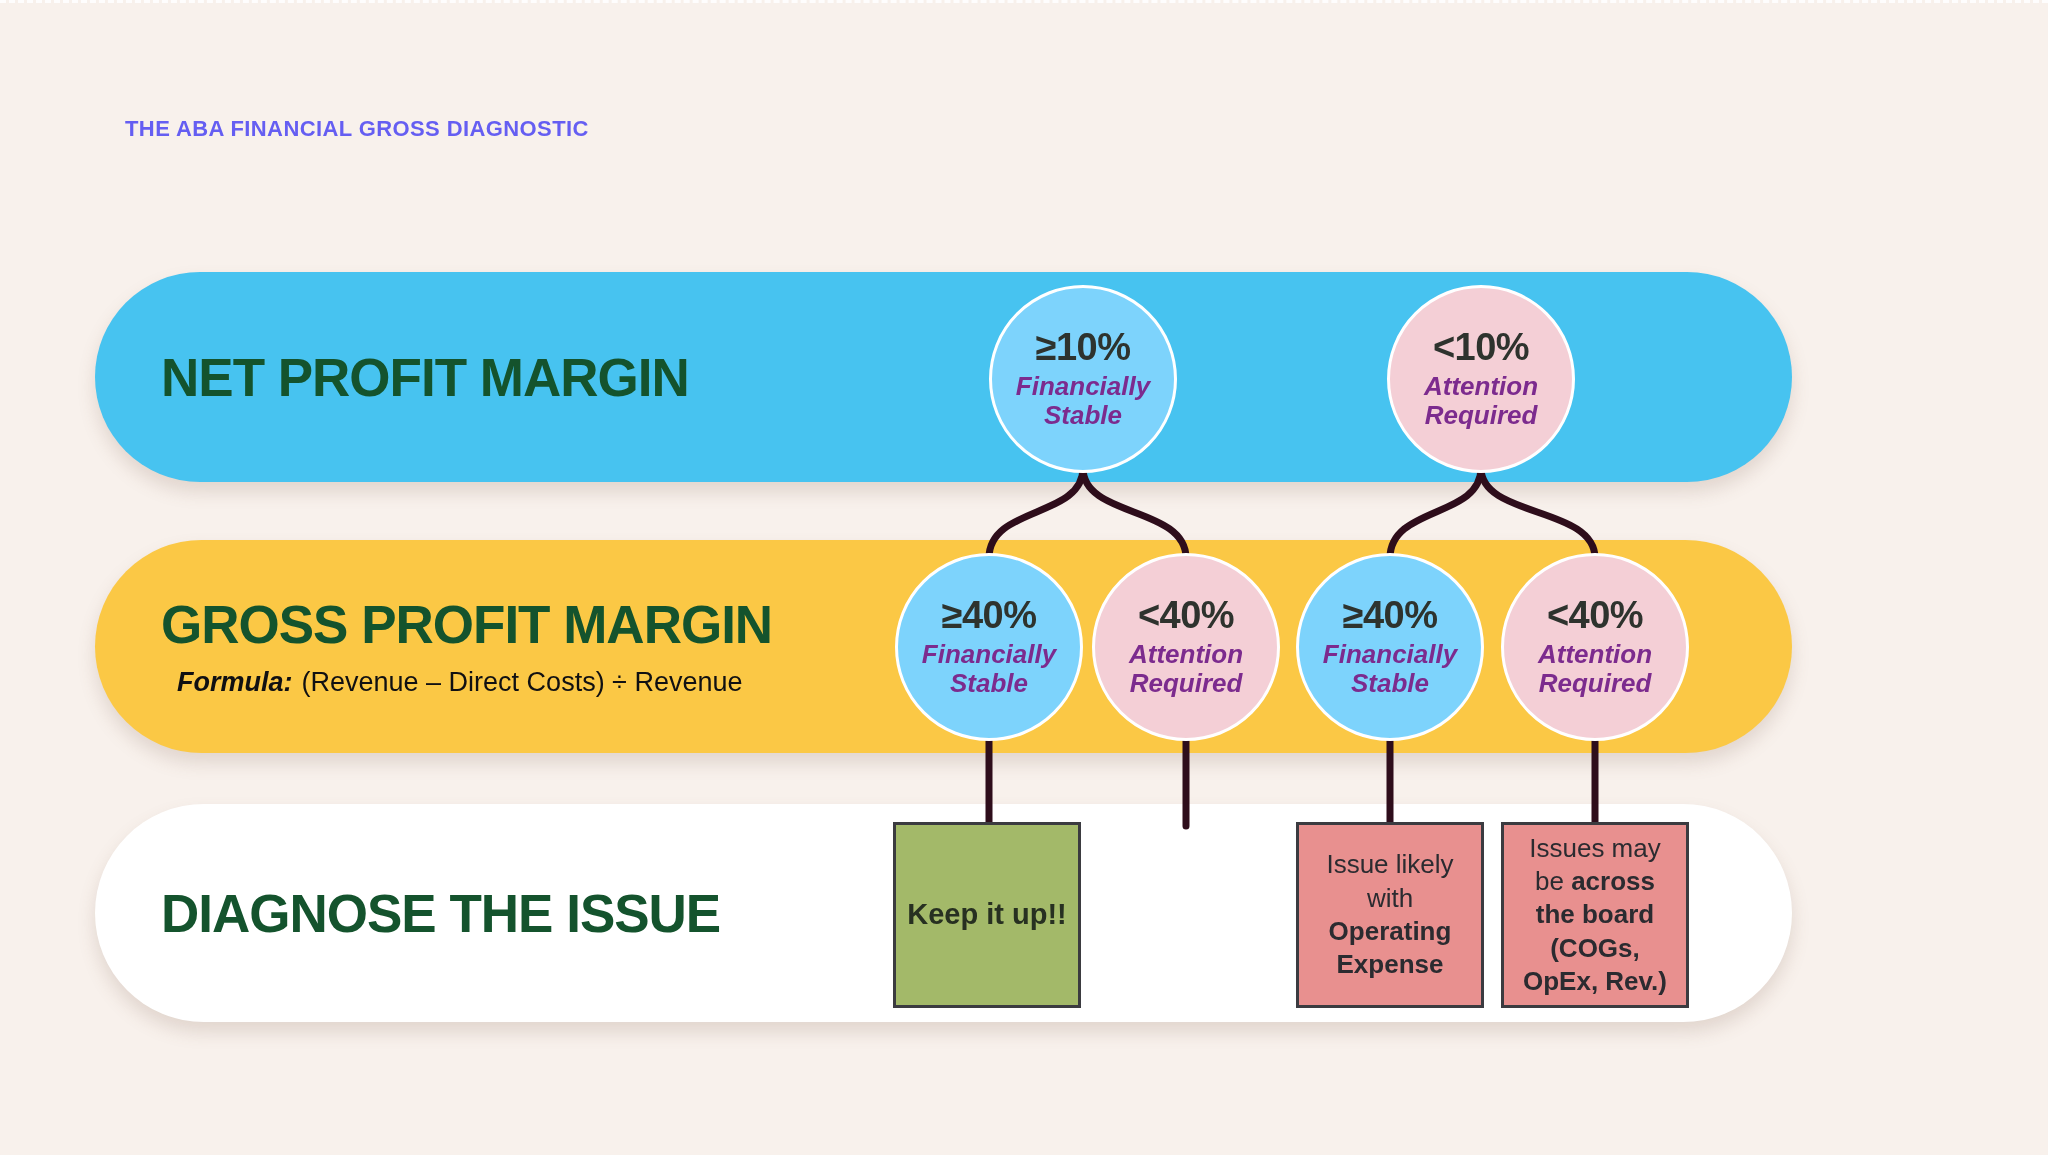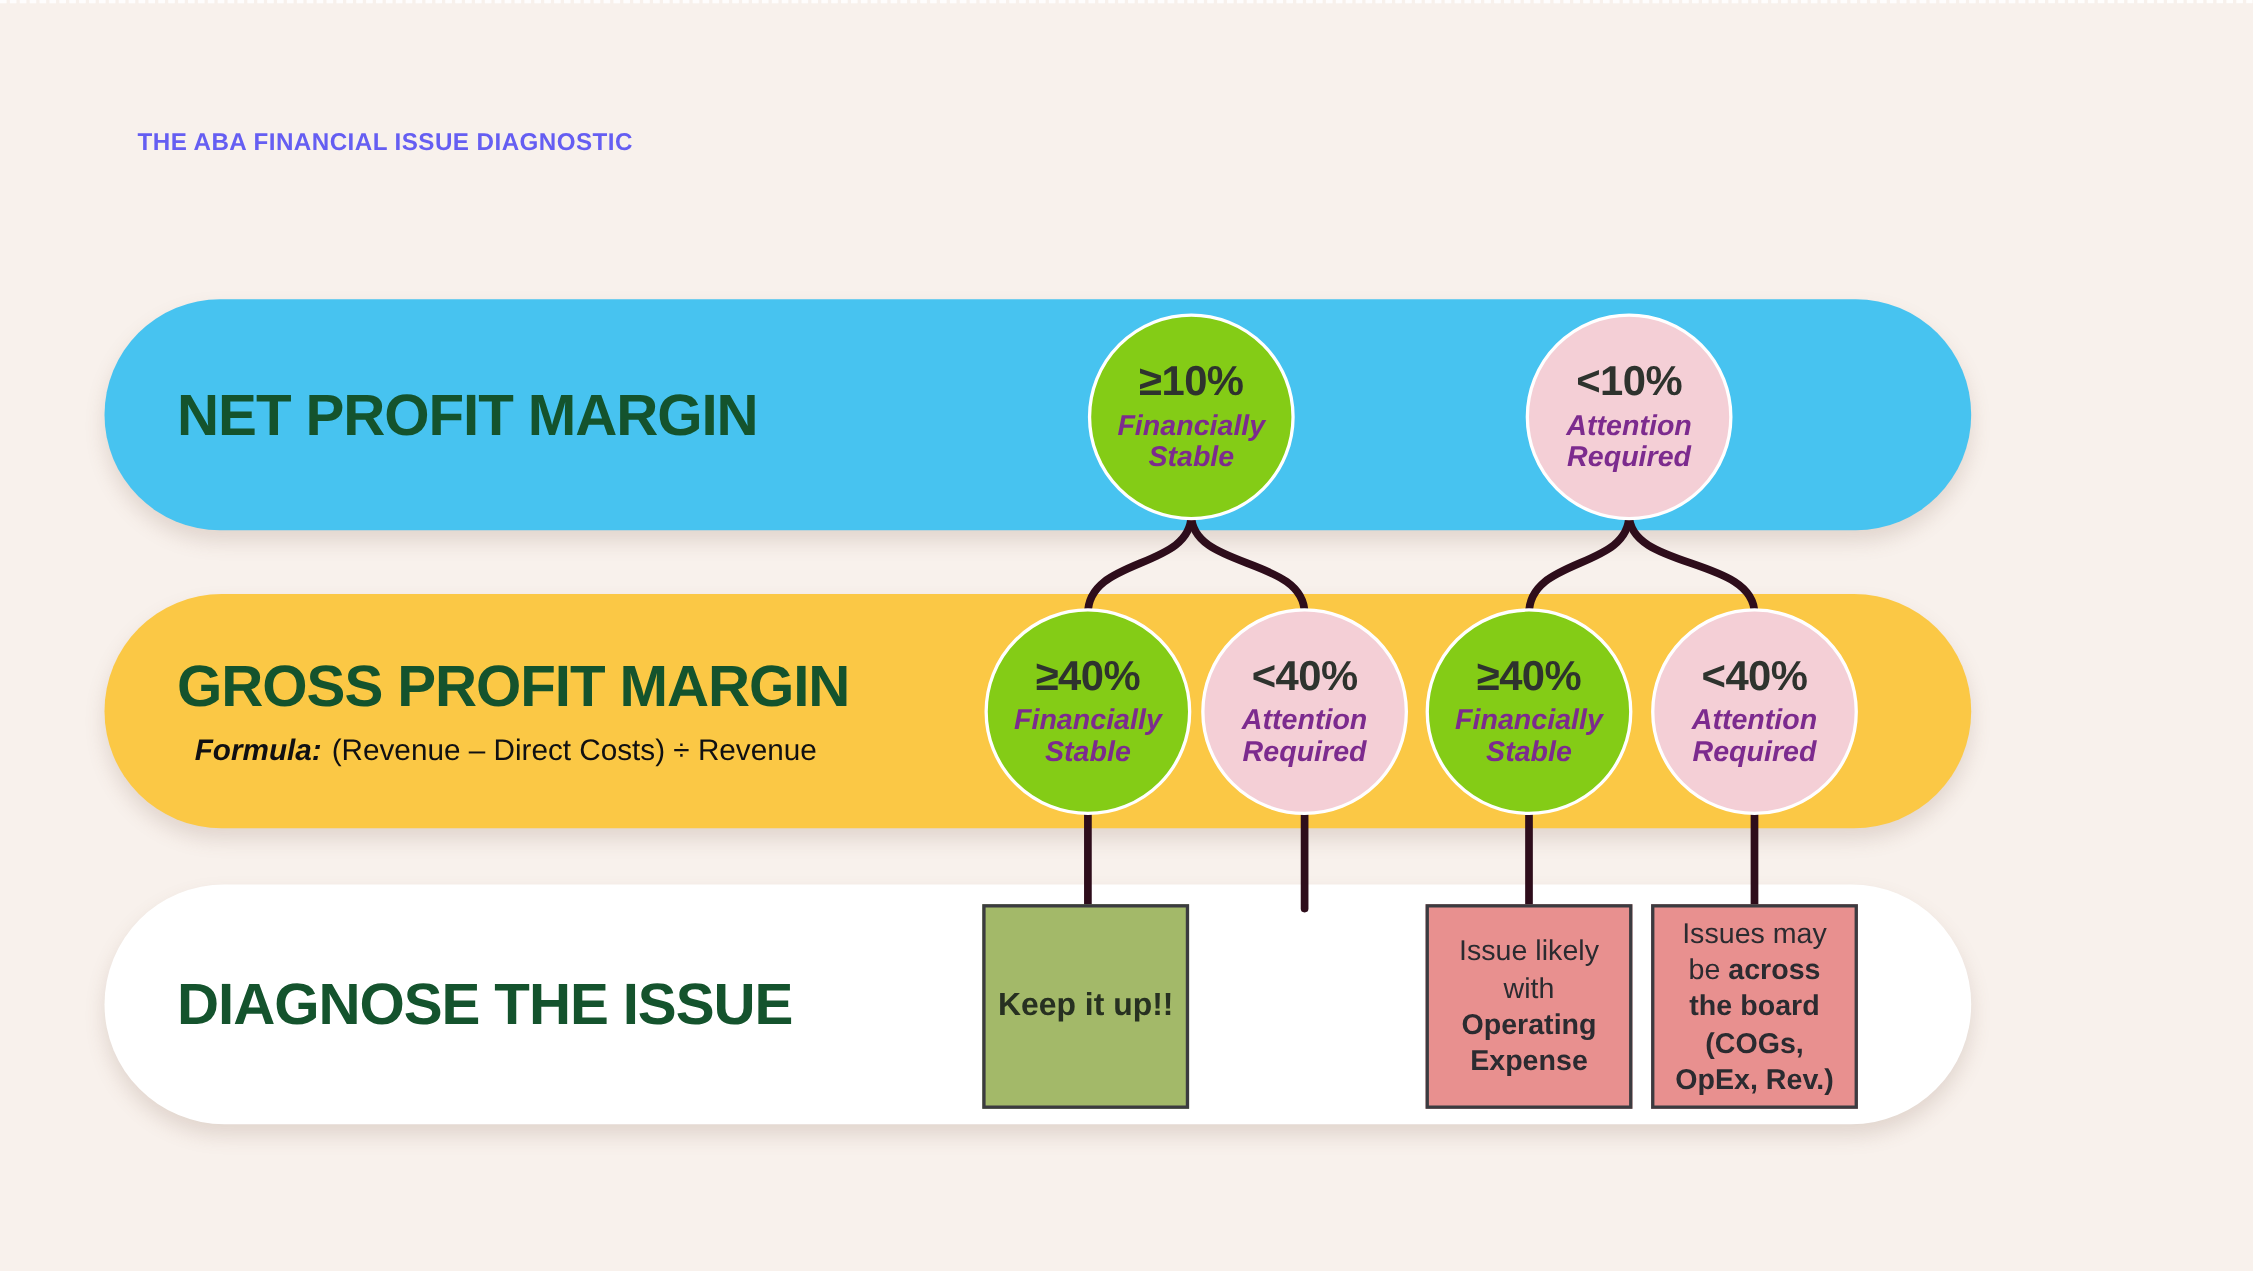--- a/index.html
+++ b/index.html
@@ -41,21 +41,21 @@
     font-size:27px;color:#101012;line-height:1;
   }
   .formula-label{font-weight:700;font-style:italic;margin-right:9px;}
   svg.connectors{position:absolute;left:0;top:0;z-index:2;}
   .circle{
     position:absolute;width:188px;height:188px;border-radius:50%;
     border:3px solid #FFFFFF;box-sizing:border-box;z-index:3;
     display:flex;flex-direction:column;align-items:center;justify-content:center;
     text-align:center;
   }
-  .circle-green{background:#84cc16;}
+  .circle-green{background:#7dd3fc;}
   .circle-pink{background:#F4CFD6;}
   .circle-value{
     font-size:38px;font-weight:800;color:#2E332E;line-height:1.05;
     letter-spacing:-.5px;
   }
   .circle-status{
     margin-top:4px;width:150px;
     font-size:26px;font-weight:700;font-style:italic;
     color:#7C2B8E;line-height:1.12;
   }
@@ -70,21 +70,21 @@
   .outcome-red{background:#E8908F;}
   .outcome .bold{font-weight:700;}
 </style>
 </head>
 <body>
 
 <div id="canvas">
 
   <div class="top-dash"></div>
 
-  <div class="eyebrow">THE ABA FINANCIAL ISSUE DIAGNOSTIC</div>
+  <div class="eyebrow">THE ABA FINANCIAL GROSS DIAGNOSTIC</div>
 
   <div class="row row-blue">
     <div class="row-title">NET PROFIT MARGIN</div>
   </div>
 
   <div class="row row-yellow">
     <div class="row-title">GROSS PROFIT MARGIN</div>
     <div class="row-formula">
       <span class="formula-label">Formula:</span><span>(Revenue – Direct Costs) ÷ Revenue</span>
     </div>

